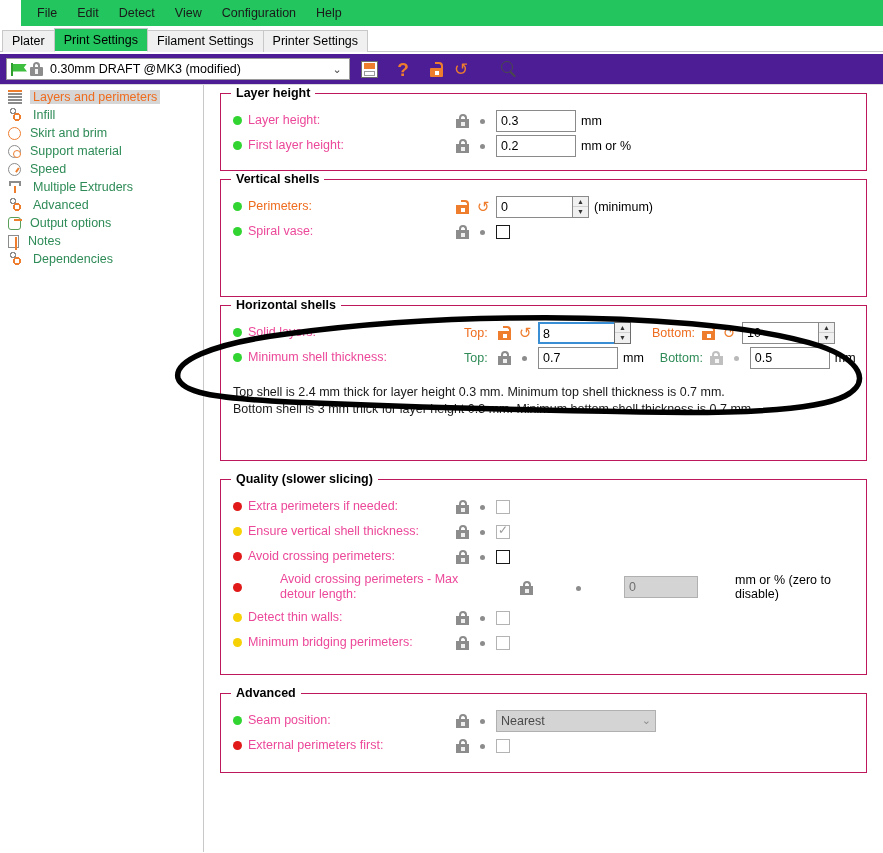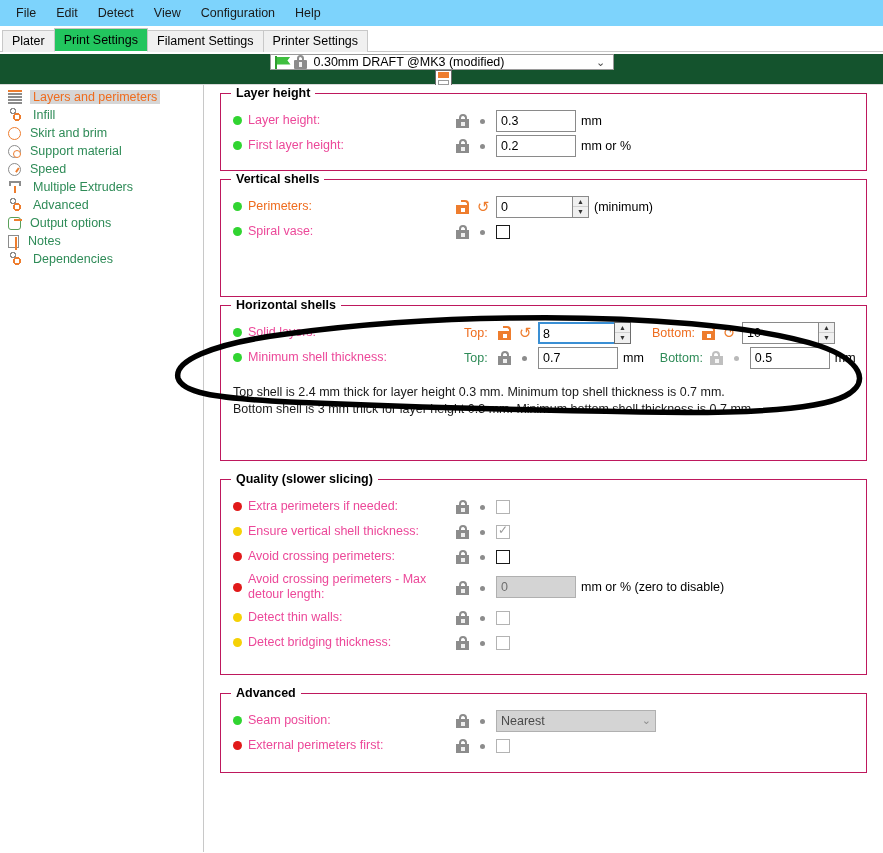--- a/index.html
+++ b/index.html
@@ -12,21 +12,22 @@
     color: #000000;
     overflow: hidden;
   }
 
   
   #menubar {
     height: 26px;
     display: flex;
     align-items: center;
     padding-left: 6px;
-    background: #7dd3fc;
+    background: #22c55e;
+    margin-left: 21px;
   }
   .menu-item {
     padding: 2px 10px;
     font-size: 12.5px;
     color: #1a1a1a;
     white-space: nowrap;
     cursor: default;
   }
 
   
@@ -61,23 +62,22 @@
     border-bottom: 1px solid #ffffff;
     font-weight: normal;
   }
 
   
   #presetbar {
     height: 30px;
     display: flex;
     align-items: center;
     padding: 0 6px;
-    background: #14532d;
+    background: #4c1d95;
     margin-top: 2px;
-    flex-direction: column;
   }
   #preset-combo {
     width: 344px;
     height: 22px;
     border: 1px solid #9a9a9a;
     background: #ffffff;
     display: flex;
     align-items: center;
     padding: 0 4px;
     font-size: 12.5px;
@@ -711,21 +711,21 @@
         <span class="opt-label">Avoid crossing perimeters:</span>
         <span class="ctl-lock">
             <span class="cl-shackle"></span>
             <span class="cl-body"></span>
             <span class="cl-hole"></span>
           </span>
         <span class="ctl-dot"></span>
         <span class="checkbox"></span>
       </div>
 
-      <div class="row" style="min-height:36px;">
+      <div class="row" style="min-height:36px;gap:32px;">
         <span class="bullet b-red"></span>
         <span class="opt-label" style="padding-right:14px;">Avoid crossing perimeters - Max detour length:</span>
         <span class="ctl-lock">
             <span class="cl-shackle"></span>
             <span class="cl-body"></span>
             <span class="cl-hole"></span>
           </span>
         <span class="ctl-dot"></span>
         <span class="textfield w80 disabled">0</span>
         <span class="units">mm or % (zero to disable)</span>
@@ -738,21 +738,21 @@
             <span class="cl-shackle"></span>
             <span class="cl-body"></span>
             <span class="cl-hole"></span>
           </span>
         <span class="ctl-dot"></span>
         <span class="checkbox dim"></span>
       </div>
 
       <div class="row">
         <span class="bullet b-yellow"></span>
-        <span class="opt-label">Detect bridging thickness:</span>
+        <span class="opt-label">Minimum bridging perimeters:</span>
         <span class="ctl-lock">
             <span class="cl-shackle"></span>
             <span class="cl-body"></span>
             <span class="cl-hole"></span>
           </span>
         <span class="ctl-dot"></span>
         <span class="checkbox dim"></span>
       </div>
     </div>
 

